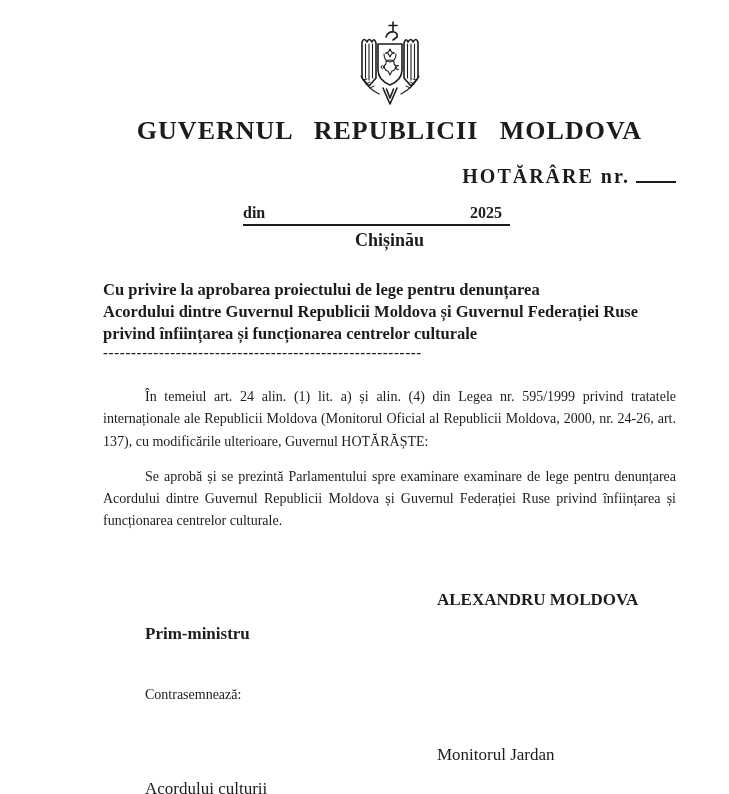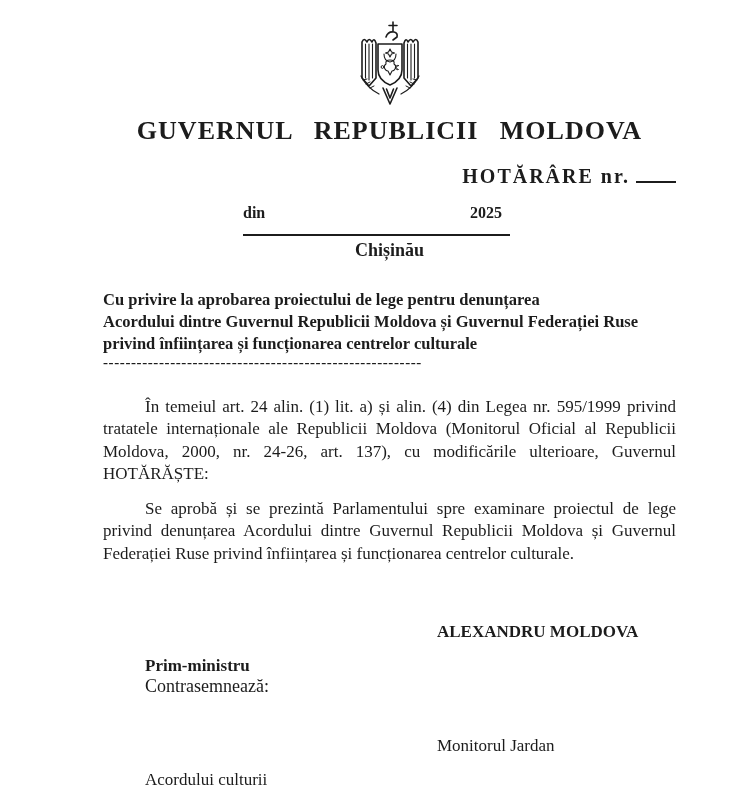--- a/index.html
+++ b/index.html
@@ -34,47 +34,47 @@
   }
   .number-blank{
     display:inline-block;width:40px;height:2.5px;
     background:#1c1c1c;vertical-align:baseline;margin-left:6px;
   }
   .date-line{
     margin-top:15px;margin-left:140px;width:267px;
     display:flex;justify-content:space-between;align-items:flex-end;
     border-bottom:2.5px solid #1c1c1c;
     font-size:16px;font-weight:bold;line-height:20px;
-    padding-bottom:11px;
+    padding-bottom:1px;
   }
   .date-year{padding-right:8px;}
   .city{
     margin-top:6px;text-align:center;
     font-size:18px;font-weight:bold;line-height:16px;
   }
   .doc-title{
     margin-top:31px;text-align:left;
     font-size:16.5px;font-weight:bold;line-height:22px;
   }
   .doc-title .divider{
     font-weight:bold;letter-spacing:0.6px;font-size:15px;line-height:14px;
   }
   .body-par{
     text-align:justify;
-    font-size:17px;line-height:22.3px;
+    font-size:14px;line-height:22.3px;
     text-indent:42px;
     margin:0;
   }
   .par1{margin-top:27px;}
   .par2{margin-top:13px;}
   .sig-row{display:flex;font-size:17px;line-height:20px;}
   .sig-left{margin-left:42px;width:292px;margin-top:34px;}
   .sig-row.bold{font-weight:bold;}
   .row-pm{margin-top:57px;}
-  .countersign{margin-left:42px;font-size:18px;line-height:20px;}
+  .countersign{margin-top:41px;margin-left:42px;font-size:14px;line-height:20px;}
   .row-min{margin-top:40px;}
 </style>
 </head>
 <body>
 
 <div class="page">
   <div class="content">
 
     <div class="emblem-wrap">
       <span>
@@ -113,21 +113,21 @@
 
     <div class="doc-title">
       <div>Cu privire la aprobarea proiectului de lege pentru denunțarea</div>
       <div>Acordului dintre Guvernul Republicii Moldova și Guvernul Federației Ruse</div>
       <div>privind înființarea și funcționarea centrelor culturale</div>
       <div class="divider">---------------------------------------------------------</div>
     </div>
 
     <p class="body-par par1">În temeiul art. 24 alin. (1) lit. a) și alin. (4) din Legea nr. 595/1999 privind tratatele internaționale ale Republicii Moldova (Monitorul Oficial al Republicii Moldova, 2000, nr. 24-26, art. 137), cu modificările ulterioare, Guvernul HOTĂRĂȘTE:</p>
 
-    <p class="body-par par2">Se aprobă și se prezintă Parlamentului spre examinare proiectul de lege privind denunțarea Acordului dintre Guvernul Republicii Moldova și Guvernul Federației Ruse privind înființarea și funcționarea centrelor culturale.</p>
+    <p class="body-par par2">Se aprobă și se prezintă Parlamentului spre examinare examinare de lege pentru denunțarea Acordului dintre Guvernul Republicii Moldova și Guvernul Federației Ruse privind înființarea și funcționarea centrelor culturale.</p>
 
     <div class="sig-row bold row-pm">
       <span class="sig-left">Prim-ministru</span>
       <span class="sig-right">ALEXANDRU MOLDOVA</span>
     </div>
 
     <div class="countersign">Contrasemnează:</div>
 
     <div class="sig-row row-min">
       <span class="sig-left">Acordului culturii</span>

